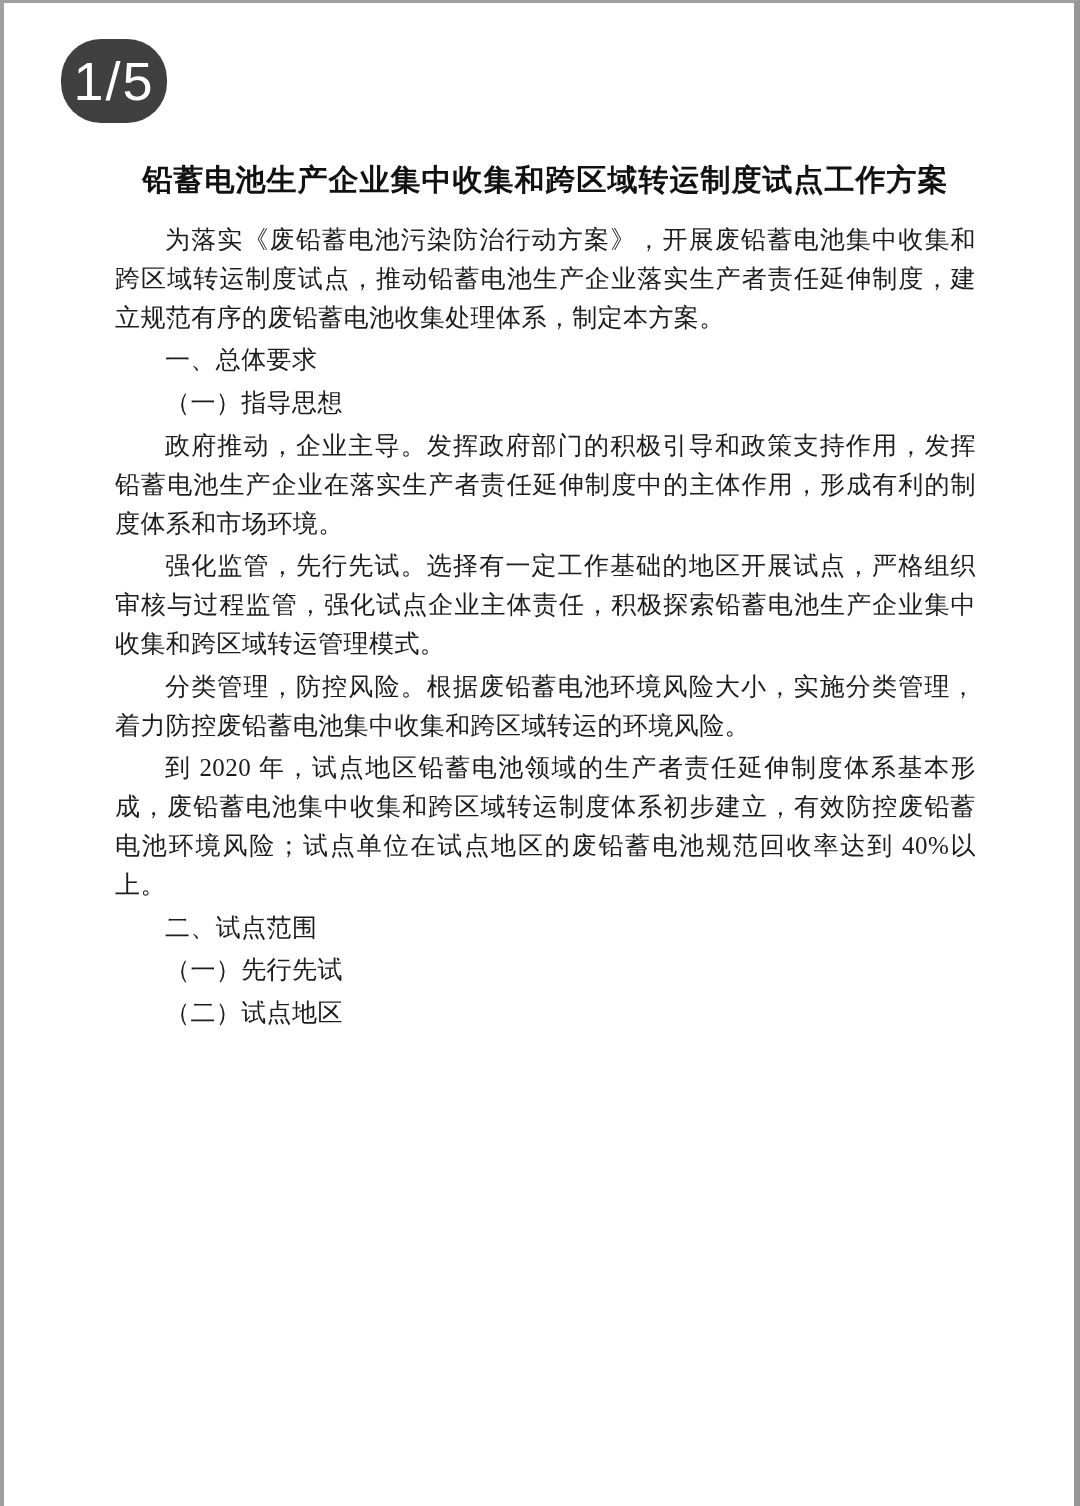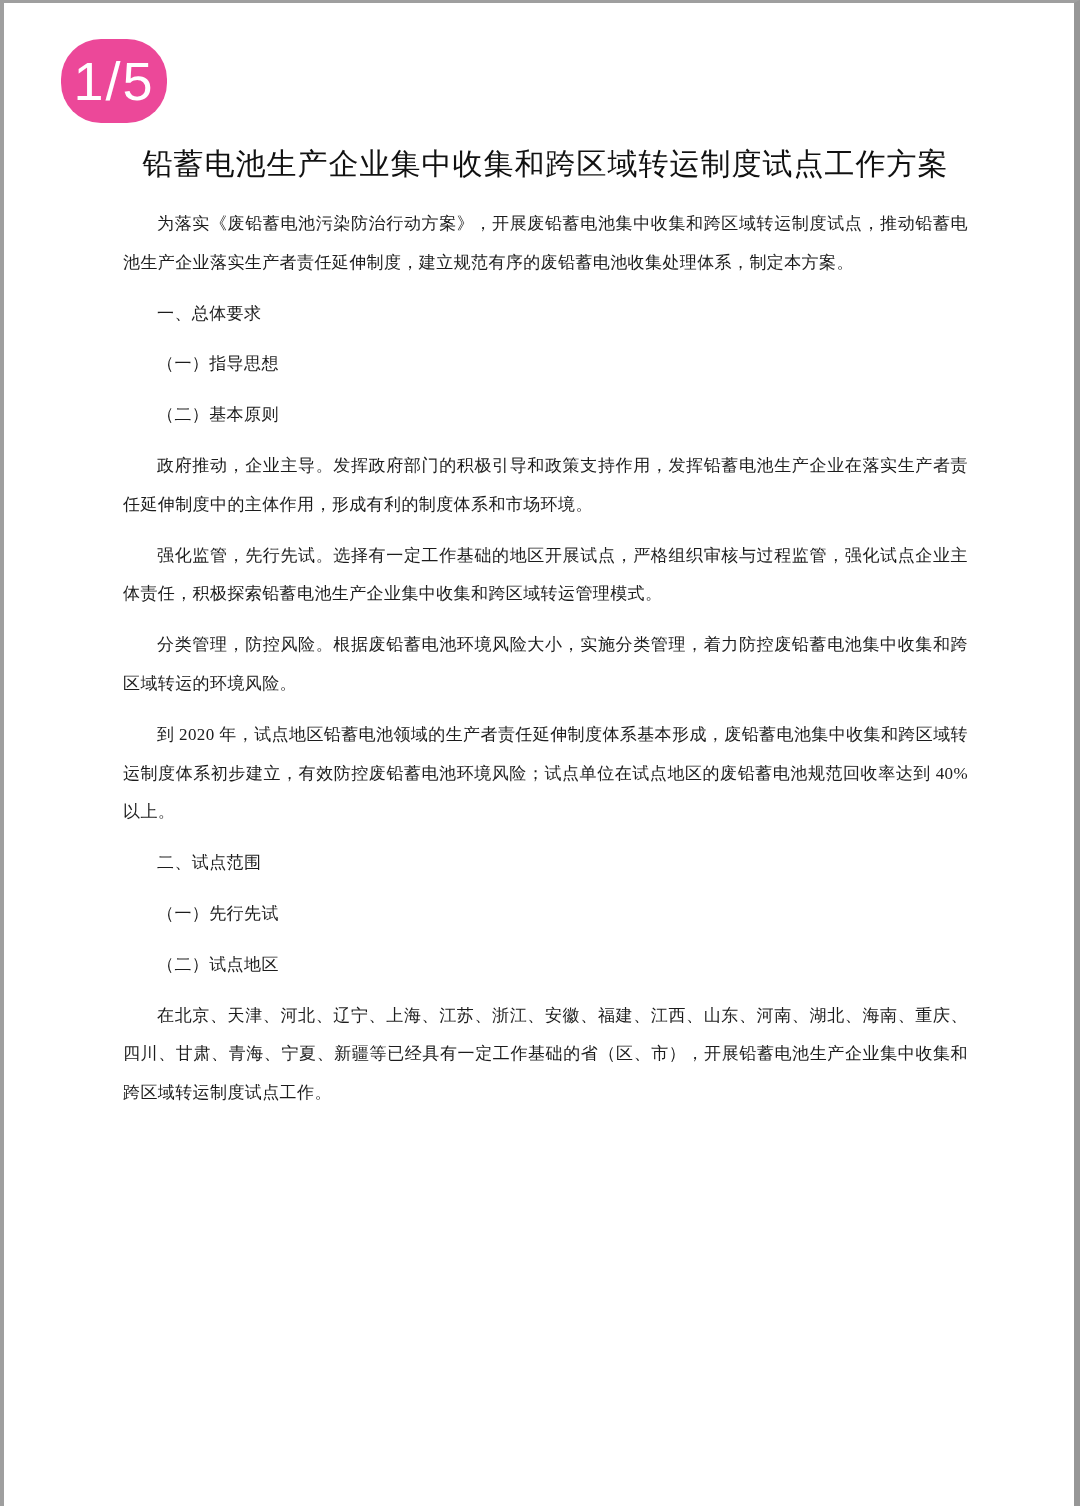--- a/index.html
+++ b/index.html
@@ -18,74 +18,72 @@
     overflow: hidden;
     font-family: "Liberation Serif", "DejaVu Serif", serif;
     color: #1c1c1c;
   }
   .page-badge {
     position: absolute;
     left: 57px;
     top: 36px;
     width: 106px;
     height: 84px;
-    background: #ec4899;
+    background: #404040;
     border-radius: 40px;
     display: flex;
     align-items: center;
     justify-content: center;
     color: #ffffff;
     font-family: "Liberation Sans", "DejaVu Sans", sans-serif;
     font-size: 54px;
     font-weight: 300;
     letter-spacing: 2px;
   }
   .doc {
     position: absolute;
     left: 107px;
     right: 94px;
     top: 142px;
   }
   .doc-title {
-    margin: 0;
+    margin: 16px;
     text-align: center;
     font-family: "Liberation Sans", "DejaVu Sans", sans-serif;
-    font-weight: 400;
+    font-weight: 700;
     font-size: 30px;
     line-height: 38px;
     letter-spacing: 1px;
     color: #111111;
   }
   .doc-body {
     margin-top: 22px;
   }
   .doc-body p {
-    margin: 12px;
-    font-size: 17px;
+    margin: 4px;
+    font-size: 25px;
     line-height: 38.8px;
     text-indent: 2em;
     text-align: justify;
     letter-spacing: 0.4px;
     word-break: break-all;
   }
 </style>
 </head>
 <body>
 
 <div class="page-badge">1/5</div>
 
 <div class="doc">
   <h1 class="doc-title">铅蓄电池生产企业集中收集和跨区域转运制度试点工作方案</h1>
   <div class="doc-body">
     <p>为落实《废铅蓄电池污染防治行动方案》，开展废铅蓄电池集中收集和跨区域转运制度试点，推动铅蓄电池生产企业落实生产者责任延伸制度，建立规范有序的废铅蓄电池收集处理体系，制定本方案。</p>
     <p>一、总体要求</p>
     <p>（一）指导思想</p>
-    <p>（二）基本原则</p>
     <p>政府推动，企业主导。发挥政府部门的积极引导和政策支持作用，发挥铅蓄电池生产企业在落实生产者责任延伸制度中的主体作用，形成有利的制度体系和市场环境。</p>
     <p>强化监管，先行先试。选择有一定工作基础的地区开展试点，严格组织审核与过程监管，强化试点企业主体责任，积极探索铅蓄电池生产企业集中收集和跨区域转运管理模式。</p>
     <p>分类管理，防控风险。根据废铅蓄电池环境风险大小，实施分类管理，着力防控废铅蓄电池集中收集和跨区域转运的环境风险。</p>
     <p>到 2020 年，试点地区铅蓄电池领域的生产者责任延伸制度体系基本形成，废铅蓄电池集中收集和跨区域转运制度体系初步建立，有效防控废铅蓄电池环境风险；试点单位在试点地区的废铅蓄电池规范回收率达到 40%以上。</p>
     <p>二、试点范围</p>
     <p>（一）先行先试</p>
     <p>（二）试点地区</p>
-    <p>在北京、天津、河北、辽宁、上海、江苏、浙江、安徽、福建、江西、山东、河南、湖北、海南、重庆、四川、甘肃、青海、宁夏、新疆等已经具有一定工作基础的省（区、市），开展铅蓄电池生产企业集中收集和跨区域转运制度试点工作。</p>
   </div>
 </div>
 
 </body></html>

